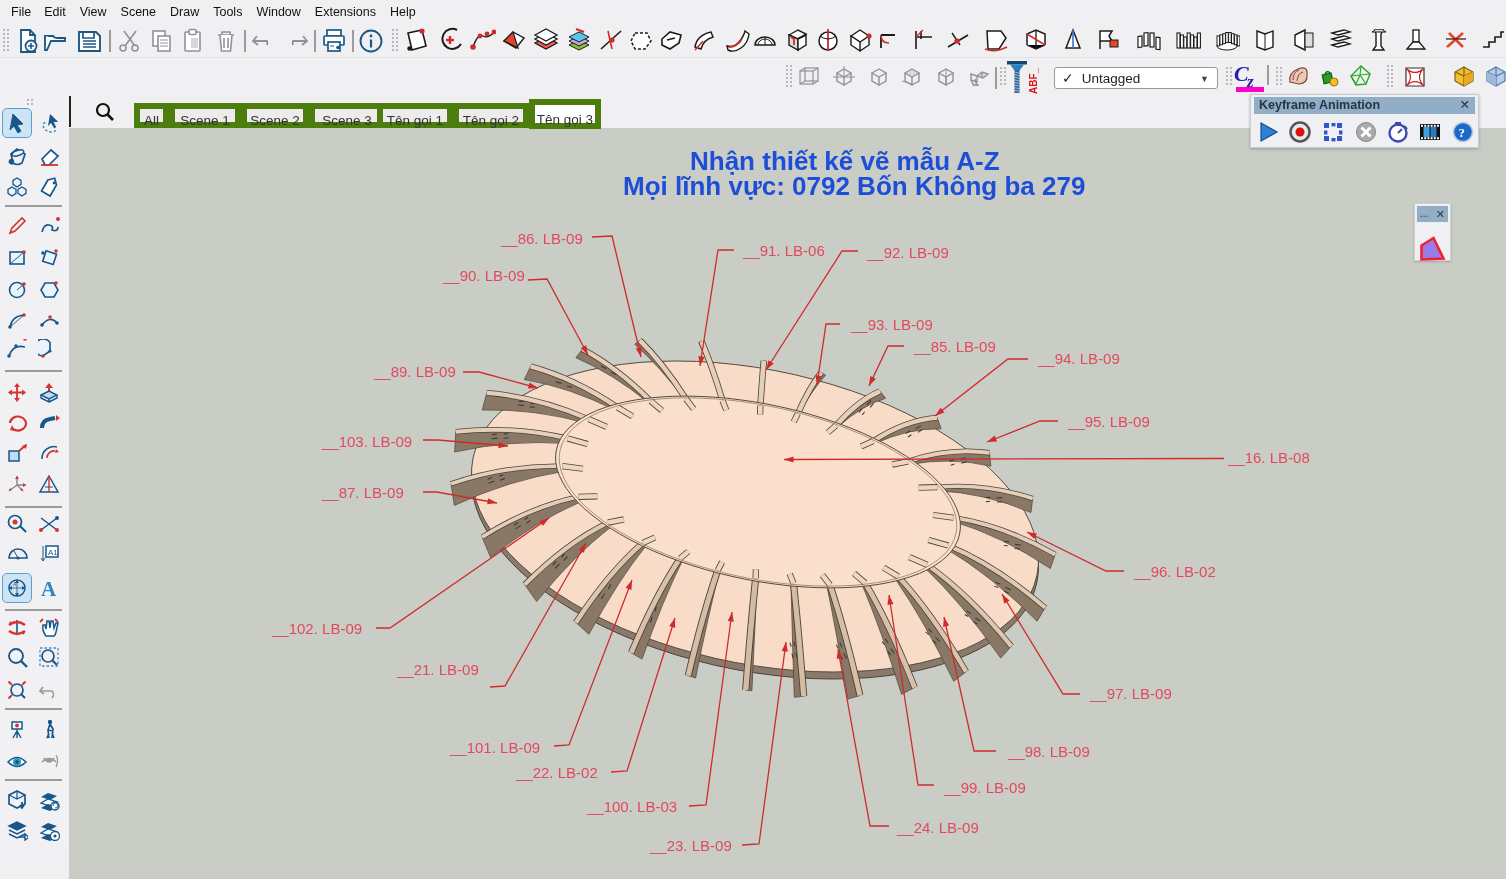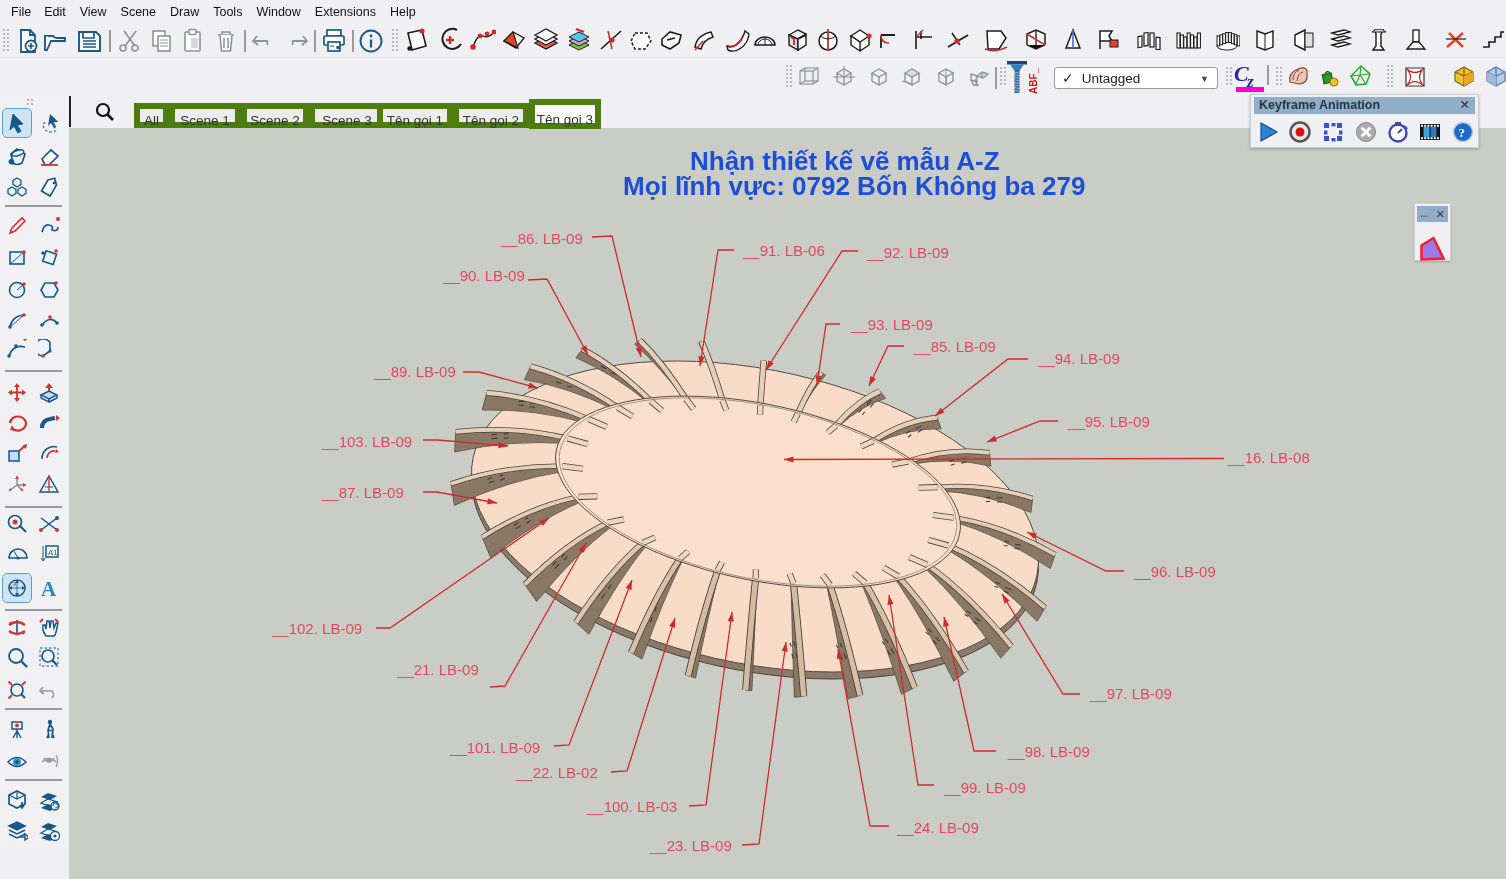--- a/index.html
+++ b/index.html
@@ -948,21 +948,21 @@
 <div class="title1" style="left:623px;top:171px">Mọi lĩnh vực: 0792 Bốn Không ba 279</div>
 <div class="lbl" style="left:501px;top:229.5px">__86. LB-09</div>
 <div class="lbl" style="left:443px;top:267px">__90. LB-09</div>
 <div class="lbl" style="left:743px;top:241.5px">__91. LB-06</div>
 <div class="lbl" style="left:867px;top:244.0px">__92. LB-09</div>
 <div class="lbl" style="left:851px;top:316.0px">__93. LB-09</div>
 <div class="lbl" style="left:914px;top:338.0px">__85. LB-09</div>
 <div class="lbl" style="left:1038px;top:350.0px">__94. LB-09</div>
 <div class="lbl" style="left:1068px;top:413.0px">__95. LB-09</div>
 <div class="lbl" style="left:1228px;top:449.0px">__16. LB-08</div>
-<div class="lbl" style="left:1134px;top:563.0px">__96. LB-09</div>
+<div class="lbl" style="left:1134px;top:563.0px">__96. LB-02</div>
 <div class="lbl" style="left:1090px;top:685.0px">__97. LB-09</div>
 <div class="lbl" style="left:1008px;top:743.0px">__98. LB-09</div>
 <div class="lbl" style="left:944px;top:778.5px">__99. LB-09</div>
 <div class="lbl" style="left:897px;top:819.0px">__24. LB-09</div>
 <div class="lbl" style="left:650px;top:837.0px">__23. LB-09</div>
 <div class="lbl" style="left:587px;top:798.0px">__100. LB-03</div>
 <div class="lbl" style="left:516px;top:764.0px">__22. LB-02</div>
 <div class="lbl" style="left:450px;top:738.5px">__101. LB-09</div>
 <div class="lbl" style="left:397px;top:661px">__21. LB-09</div>
 <div class="lbl" style="left:272px;top:620.0px">__102. LB-09</div>

